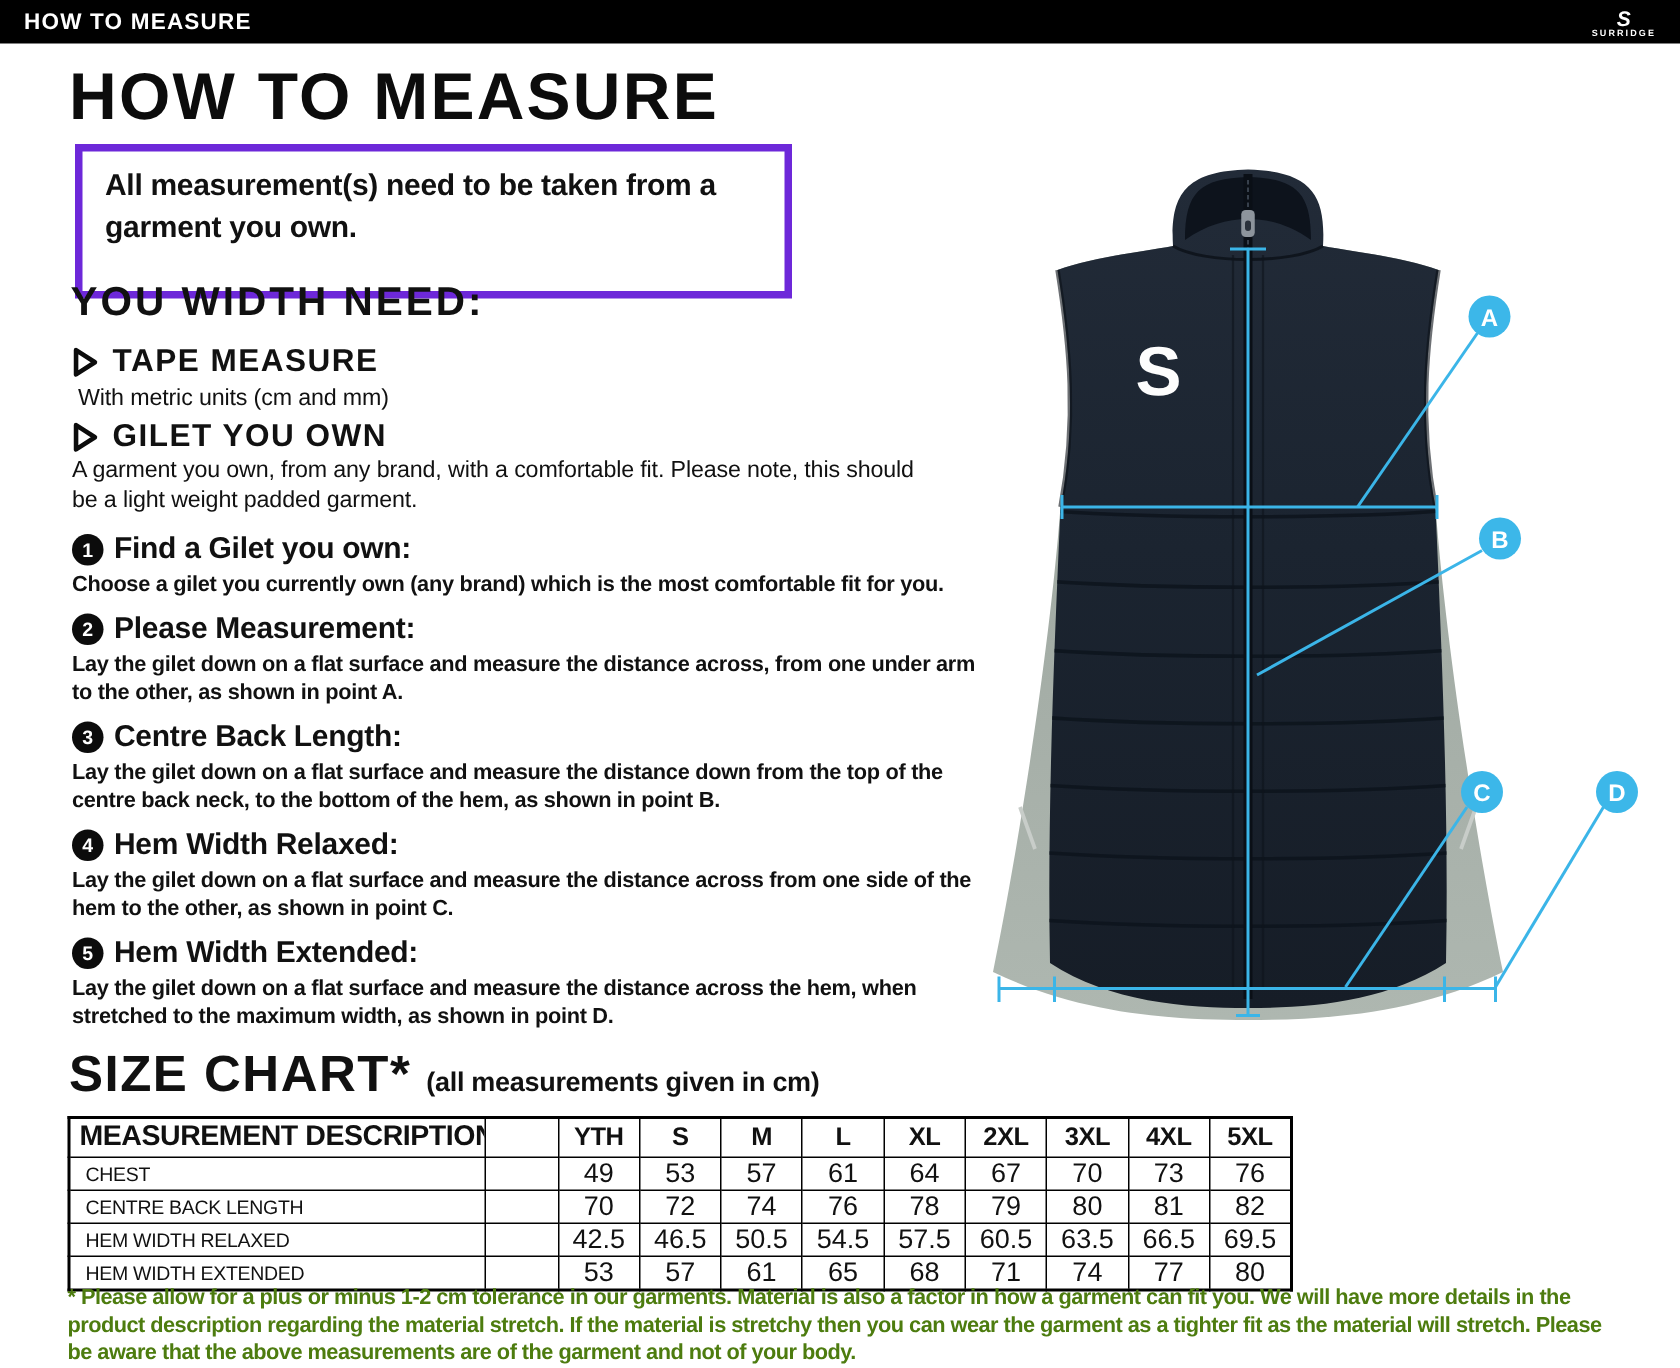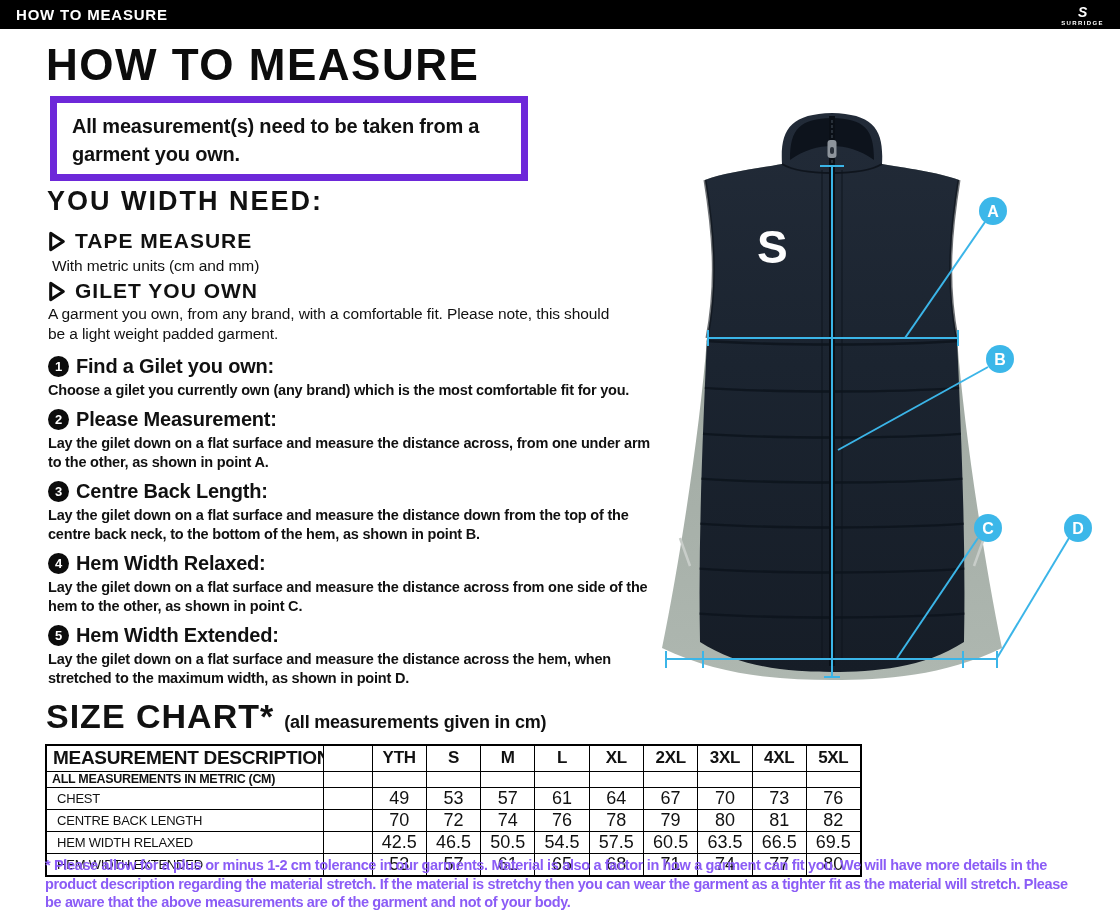--- a/index.html
+++ b/index.html
@@ -10,21 +10,21 @@
   
   .topbar { position:absolute; left:0; top:0; width:1120px; height:29px; background:#000;
             display:flex; align-items:center; justify-content:space-between; padding:0 16px; }
   .topbar-title { color:#fff; font-size:15px; font-weight:700; letter-spacing:.8px; }
   .brand { display:flex; flex-direction:column; align-items:center; line-height:1; margin-top:2px; }
   .brand-s { color:#fff; font-size:14px; font-weight:800; font-style:italic; letter-spacing:0; }
   .brand-name { color:#fff; font-size:6px; font-weight:700; letter-spacing:1.4px; margin-top:1px; }
 
   
   .main-title { position:absolute; left:46px; top:40px; font-size:44px; font-weight:800; letter-spacing:1.5px; color:#0c0c0c; }
-  .note-box { position:absolute; left:50px; top:96px; width:478px; height:85px; border:7px solid #6d28d9;
+  .note-box { position:absolute; left:50px; top:96px; width:478px; height:103px; border:5px solid #6d28d9;
               padding:9px 15px; font-size:20px; font-weight:700; line-height:28px; letter-spacing:-.2px; }
   .ywn-heading { position:absolute; left:47px; top:186px; font-size:27px; font-weight:800; letter-spacing:2px; }
 
   .ywn-item-title { position:absolute; display:flex; align-items:center; gap:9px; font-size:21px; font-weight:800; letter-spacing:1px; }
   .ywn-item-desc { position:absolute; font-size:15.5px; font-weight:400; line-height:20px; letter-spacing:-.1px; }
   .tri-icon { display:inline-block; width:18px; height:21px; }
 
   .steps { position:absolute; left:48px; top:355px; width:618px; }
   .step { margin-bottom:8px; }
   .step-heading { display:flex; align-items:center; gap:7px; margin-bottom:3px; }
@@ -45,21 +45,21 @@
   .size-table col.c-gap  { width:49px; }
   .size-table col.c-sz   { width:54.3px; }
   .size-table thead th { height:26px; font-size:17px; font-weight:700; letter-spacing:-.3px; text-align:center; }
   .size-table thead th.desc { font-size:19px; text-align:left; padding-left:6px; }
   .size-table tr.metric td { height:16px; font-size:12.5px; font-weight:700; letter-spacing:-.3px; }
   .size-table tr.metric td:first-child { padding-left:5px; }
   .size-table tbody tr.data-row td { height:18px; font-size:18px; font-weight:400; text-align:center; }
   .size-table tbody tr.data-row td.row-label { text-align:left; padding-left:10px; font-size:13px; letter-spacing:-.2px; }
 
   .footnote { position:absolute; left:45px; top:856px; width:1034px; font-size:14.5px; font-weight:700;
-              line-height:18.5px; letter-spacing:-.35px; color:#8b5cf6; }
+              line-height:18.5px; letter-spacing:-.35px; color:#4d7c0f; }
 
   
   .diagram { position:absolute; left:650px; top:100px; width:470px; height:612px; }
   .marker-letter { font-family:"Liberation Sans", sans-serif; font-size:16px; font-weight:700; fill:#fff; }
   .logo-letter { font-family:"Liberation Sans", sans-serif; font-size:46px; font-weight:800; fill:#fdfdfd; }
 </style>
 </head>
 <body>
 
 <div class="page">
@@ -243,33 +243,20 @@
         <th>M</th>
         <th>L</th>
         <th>XL</th>
         <th>2XL</th>
         <th>3XL</th>
         <th>4XL</th>
         <th>5XL</th>
       </tr>
     </thead>
     <tbody>
-      <tr class="metric">
-        <td>ALL MEASUREMENTS IN METRIC (CM)</td>
-        <td></td>
-          <td></td>
-          <td></td>
-          <td></td>
-          <td></td>
-          <td></td>
-          <td></td>
-          <td></td>
-          <td></td>
-          <td></td>
-      </tr>
     <tr class="data-row">
           <td class="row-label">CHEST</td>
           <td></td>
           <td>49</td>
           <td>53</td>
           <td>57</td>
           <td>61</td>
           <td>64</td>
           <td>67</td>
           <td>70</td>

